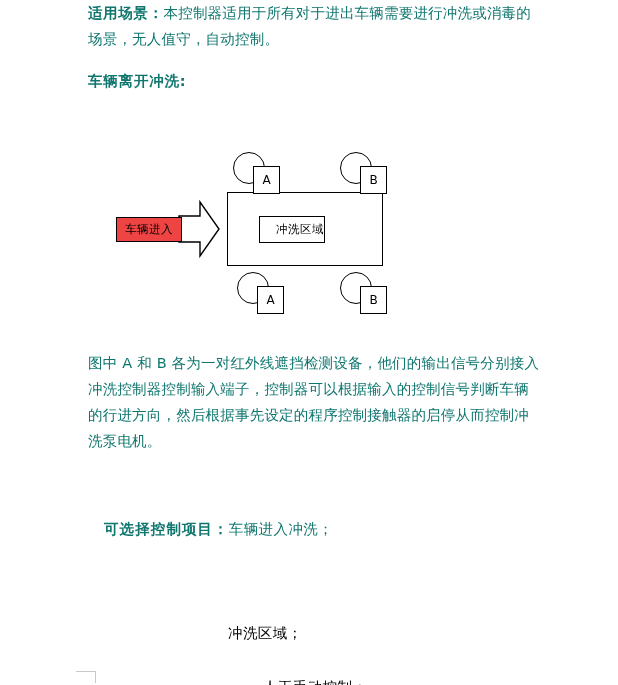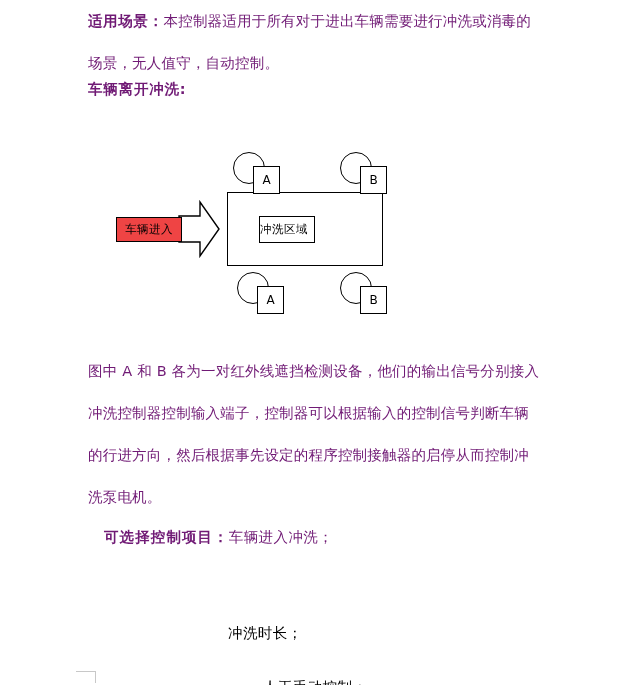--- a/index.html
+++ b/index.html
@@ -19,23 +19,23 @@
   .page {
     position: relative;
     width: 618px;
     height: 685px;
   }
 
   
   .para {
     position: absolute;
     font-size: 14.5px;
-    line-height: 42px;
+    line-height: 26px;
     letter-spacing: 0.2px;
-    color: #701a75;
+    color: #0f766e;
     white-space: pre-wrap;
   }
   .bold-head {
     font-weight: bold;
     letter-spacing: 0.6px;
   }
 
   #intro-block {
     left: 88px;
     top: 0px;
@@ -92,27 +92,27 @@
     width: 156px;
     height: 74px;
     border: 1.4px solid #000;
     background: transparent;
   }
 
   
   #wash-label-box {
     left: 259px;
     top: 216px;
-    width: 56px;
+    width: 66px;
     height: 27px;
     border: 1.4px solid #000;
     background: #fff;
     display: flex;
     align-items: center;
-    justify-content: flex-start;
+    justify-content: flex-end;
     font-size: 11.5px;
     letter-spacing: 0.5px;
   }
 
   
   #vehicle-box {
     left: 116px;
     top: 217px;
     width: 66px;
     height: 25px;
@@ -249,18 +249,18 @@
           <span>B</span>
         </div>
     </div>
 
   </div>
 
   <div class="para" id="explain-block">图中 A 和 B 各为一对红外线遮挡检测设备，他们的输出信号分别接入冲洗控制器控制输入端子，控制器可以根据输入的控制信号判断车辆的行进方向，然后根据事先设定的程序控制接触器的启停从而控制冲洗泵电机。</div>
 
   <div id="options-head" class="para"><span>可选择控制项目：</span><span style="font-weight:normal; letter-spacing:0.4px;">车辆进入冲洗；</span></div>
 
-  <div class="option-line" style="top:624px;">冲洗时长；</div>
+  <div class="option-line" style="top:624px;">冲洗区域；</div>
   <div class="option-line" style="top:678px;margin-left:35px;">人工手动控制；</div>
 
   <div id="corner-mark"></div>
 
 </div>
 
 </body></html>

